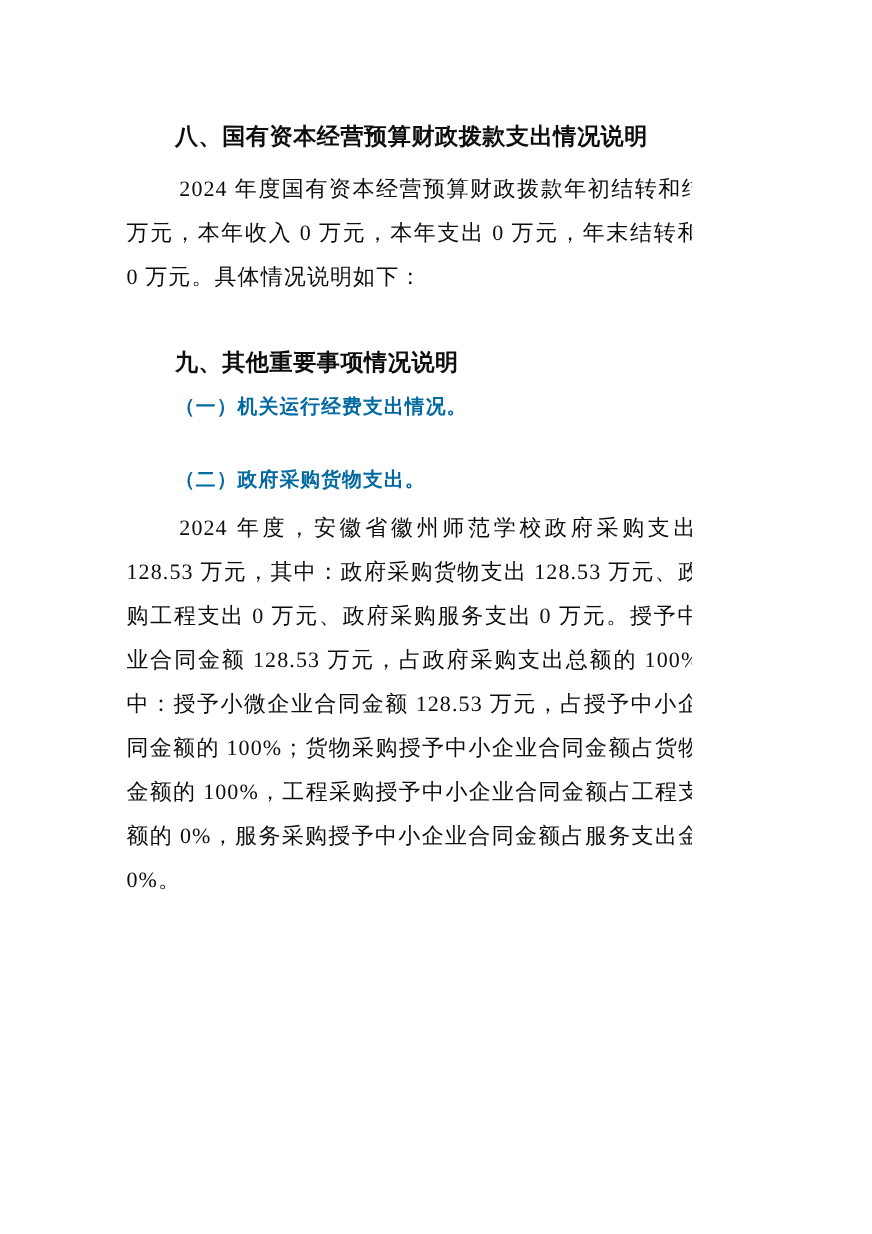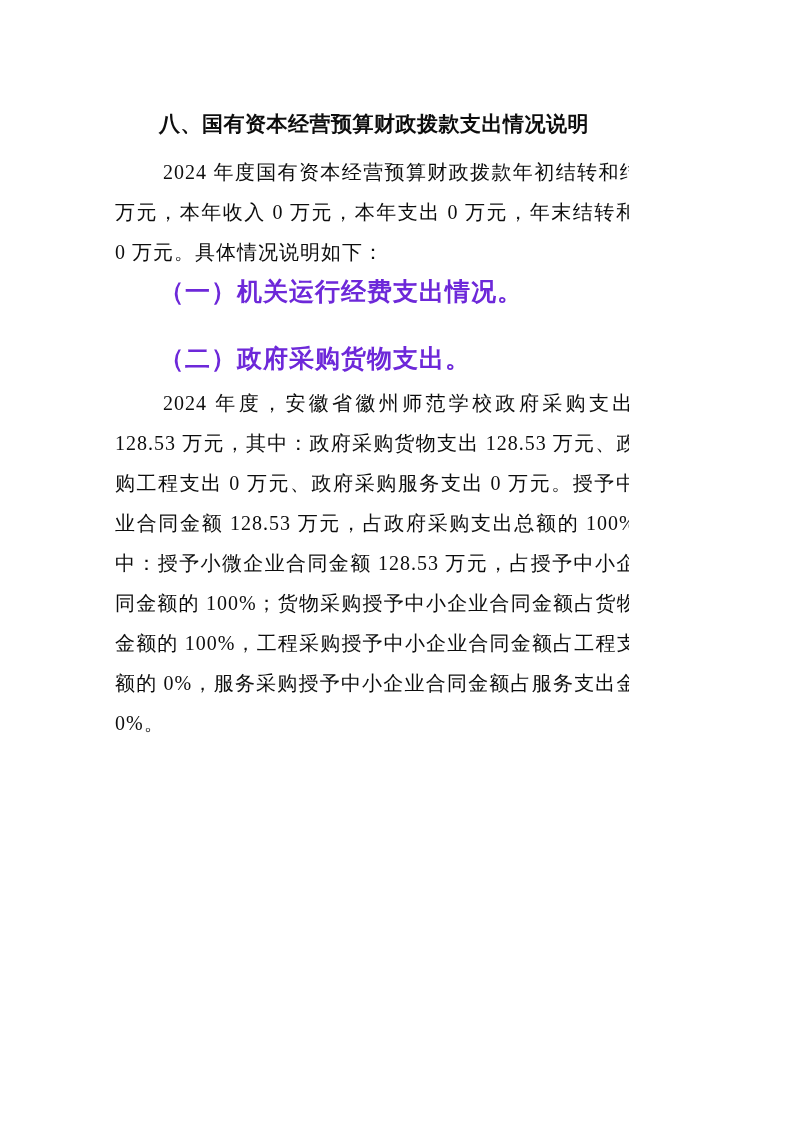--- a/index.html
+++ b/index.html
@@ -31,23 +31,23 @@
     line-height: 40px;
     color: #0d0d0d;
     letter-spacing: 0.5px;
   }
   
   .h-sub {
     margin: 0;
     padding-left: 44px;
     font-family: "Liberation Serif", "DejaVu Serif", serif;
     font-weight: bold;
-    font-size: 25px;
+    font-size: 18px;
     line-height: 40px;
-    color: #6d28d9;
+    color: #0369a1;
     letter-spacing: 1px;
   }
   
   .body {
     margin: 0;
     font-size: 20px;
     line-height: 40px;
     text-indent: 48px;
     text-align: justify;
     text-justify: inter-character;
@@ -66,20 +66,21 @@
 
 <div class="page">
   <div class="content">
 
     <section>
       <h2 class="h-main">八、国有资本经营预算财政拨款支出情况说明</h2>
       <p class="body mt-p1">2024 年度国有资本经营预算财政拨款年初结转和结余 0 万元，本年收入 0 万元，本年支出 0 万元，年末结转和结余 0 万元。具体情况说明如下：</p>
     </section>
 
     <section>
+      <h2 class="h-main mt-sec9">九、其他重要事项情况说明</h2>
 
       <h3 class="h-sub">（一）机关运行经费支出情况。</h3>
 
       <h3 class="h-sub mt-sub2">（二）政府采购货物支出。</h3>
       <p class="body mt-p4">2024 年度，安徽省徽州师范学校政府采购支出总额 128.53 万元，其中：政府采购货物支出 128.53 万元、政府采购工程支出 0 万元、政府采购服务支出 0 万元。授予中小企业合同金额 128.53 万元，占政府采购支出总额的 100%，其中：授予小微企业合同金额 128.53 万元，占授予中小企业合同金额的 100%；货物采购授予中小企业合同金额占货物支出金额的 100%，工程采购授予中小企业合同金额占工程支出金额的 0%，服务采购授予中小企业合同金额占服务支出金额的 0%。</p>
     </section>
 
   </div>
 </div>
 

